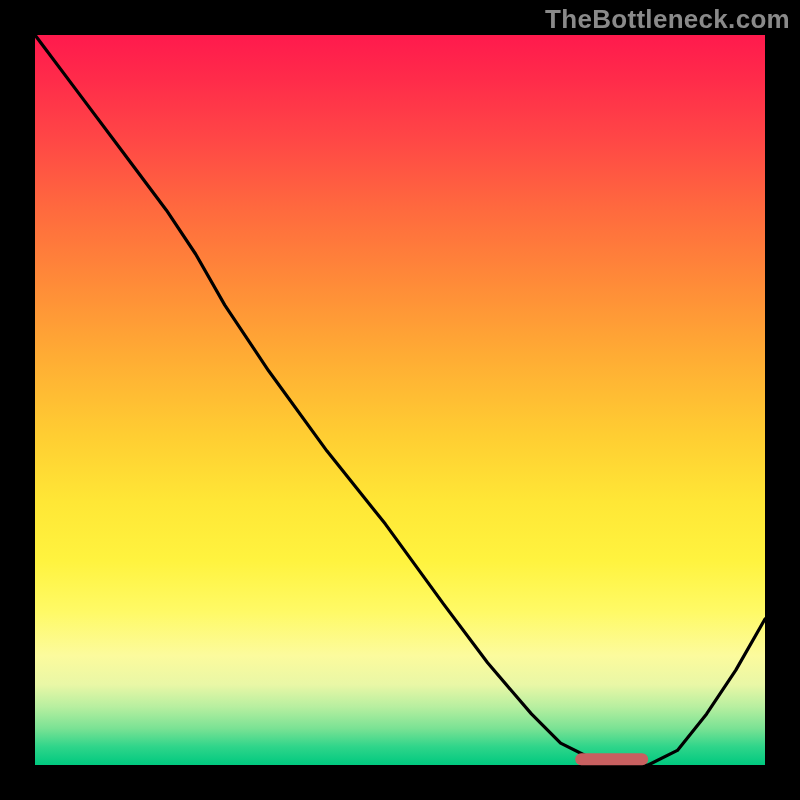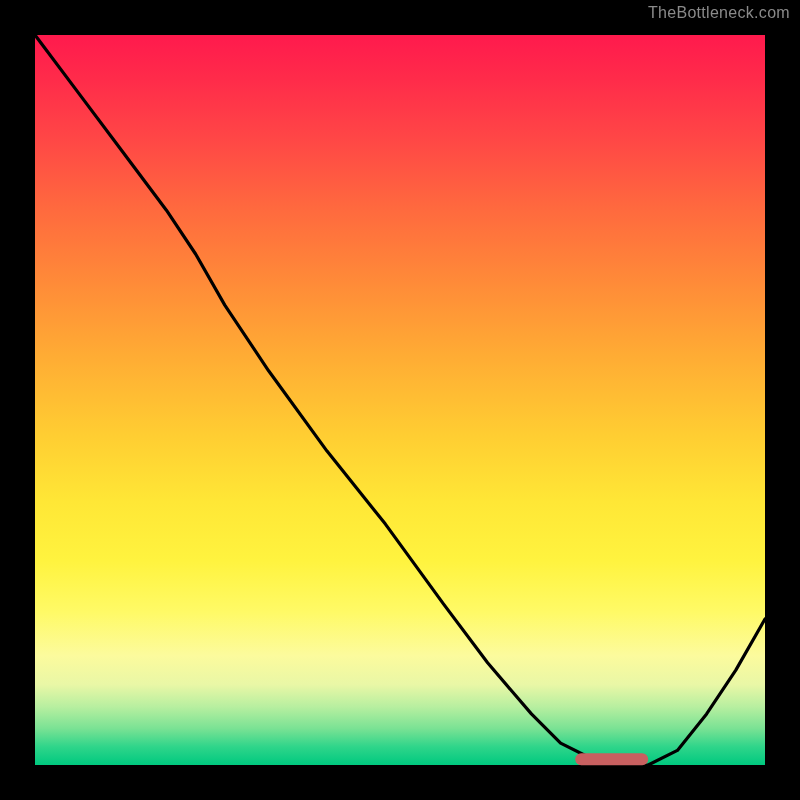--- a/index.html
+++ b/index.html
@@ -15,22 +15,22 @@
     position: relative;
     width: 800px;
     height: 800px;
     background: #000;
   }
   .watermark {
     position: absolute;
     top: 4px;
     right: 10px;
     color: #8a8a8a;
-    font-size: 16px;
-    font-weight: 400;
+    font-size: 26px;
+    font-weight: 700;
     letter-spacing: 0.3px;
     z-index: 10;
   }
   .plot-area {
     position: absolute;
     left: 35px;
     top: 35px;
     width: 730px;
     height: 730px;
   }

